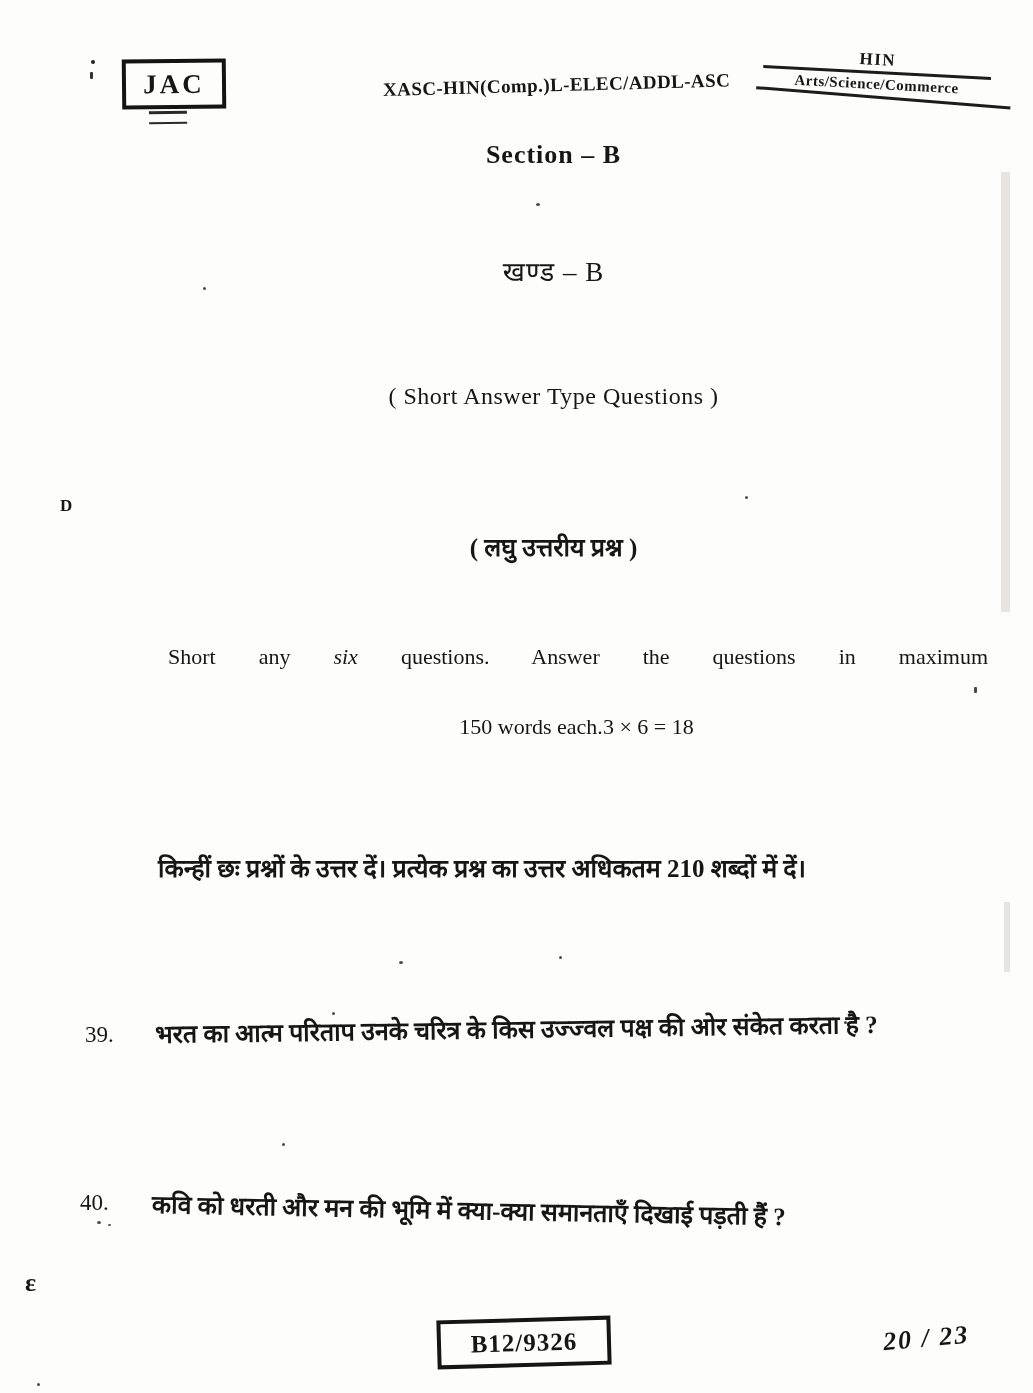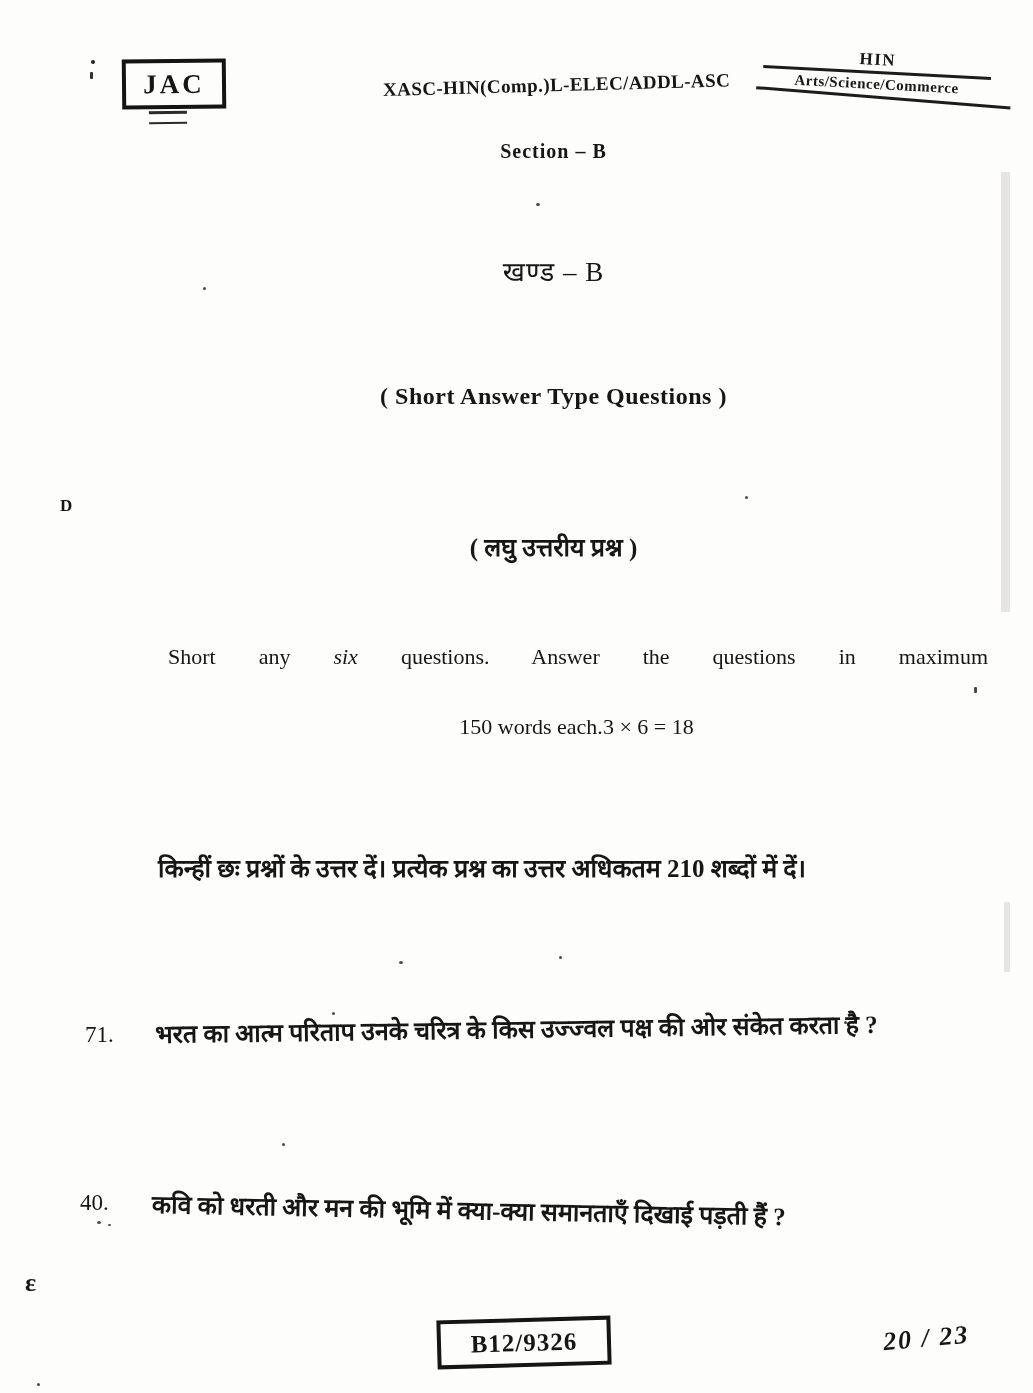--- a/index.html
+++ b/index.html
@@ -41,23 +41,23 @@
   .stamp-line1 { height:0; border-top:3px solid #1c1c1c; margin:1px 0 2px 0; }
   .stamp-streams { font-weight:bold; font-size:15px; letter-spacing:0.5px; white-space:nowrap; }
   .stamp-line2 {
     height:0; border-top:3px solid #1c1c1c;
     width:112%; margin-left:-6px; margin-top:3px;
     transform:rotate(1.6deg);
   }
 
   
   .center-band { left:90px; right:16px; text-align:center; }
-  .h-section   { top:140px; font-weight:bold; font-size:20px; letter-spacing:1px; }
+  .h-section   { top:140px; font-weight:bold; font-size:26px; letter-spacing:1px; }
   .h-khand     { top:252px; font-weight:normal; font-size:27px; letter-spacing:1px; }
-  .h-satq      { top:383px; font-weight:bold; font-size:24px; letter-spacing:0.5px; }
+  .h-satq      { top:383px; font-weight:normal; font-size:24px; letter-spacing:0.5px; }
   .h-laghu     { top:499px; font-weight:bold; font-size:25px;margin-top:30px; }
 
   
   .instr-line1 {
     left:168px; top:644px; right:45px;
     font-size:22px;
     text-align:justify; text-align-last:justify;
   }
   .instr-line2 {
     left:168px; top:714px; right:48px;
@@ -129,21 +129,21 @@
     <span>Short any</span>
     <i>six</i>
     <span>questions. Answer the questions in maximum</span>
   </div>
   <div class="abs instr-line2">
     <span>150 words each.</span>
     <span>3 × 6 = 18</span>
   </div>
   <div class="abs instr-hi">किन्हीं छः प्रश्नों के उत्तर दें। प्रत्येक प्रश्न का उत्तर अधिकतम 210 शब्दों में दें।</div>
 
-  <div class="abs q-number q39-num">71.</div>
+  <div class="abs q-number q39-num">39.</div>
   <div class="abs q-text q39-text">भरत का आत्म परिताप उनके चरित्र के किस उज्ज्वल पक्ष की ओर संकेत करता है ?</div>
 
   <div class="abs q-number q40-num">40.</div>
   <div class="abs q-text q40-text">कवि को धरती और मन की भूमि में क्या-क्या समानताएँ दिखाई पड़ती हैं ?</div>
 
   <div class="abs epsilon">ε</div>
 
   <div class="abs booklet-box">
     <span>B12/9326</span>
   </div>

